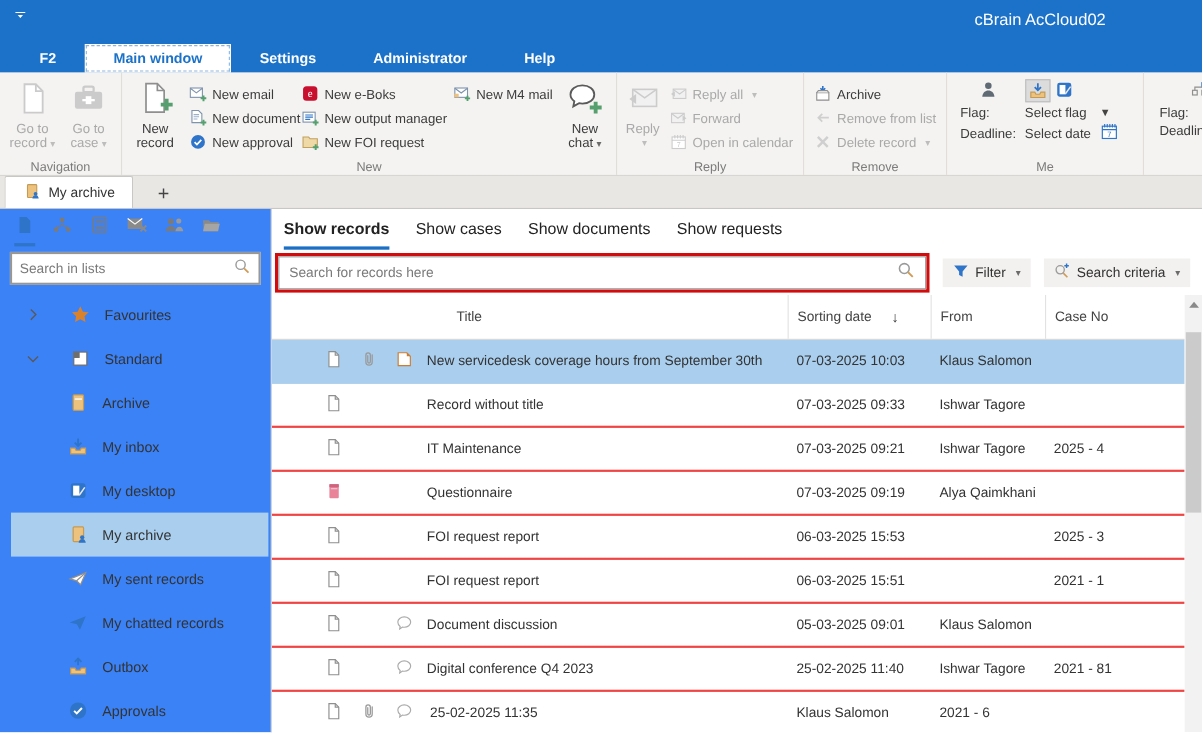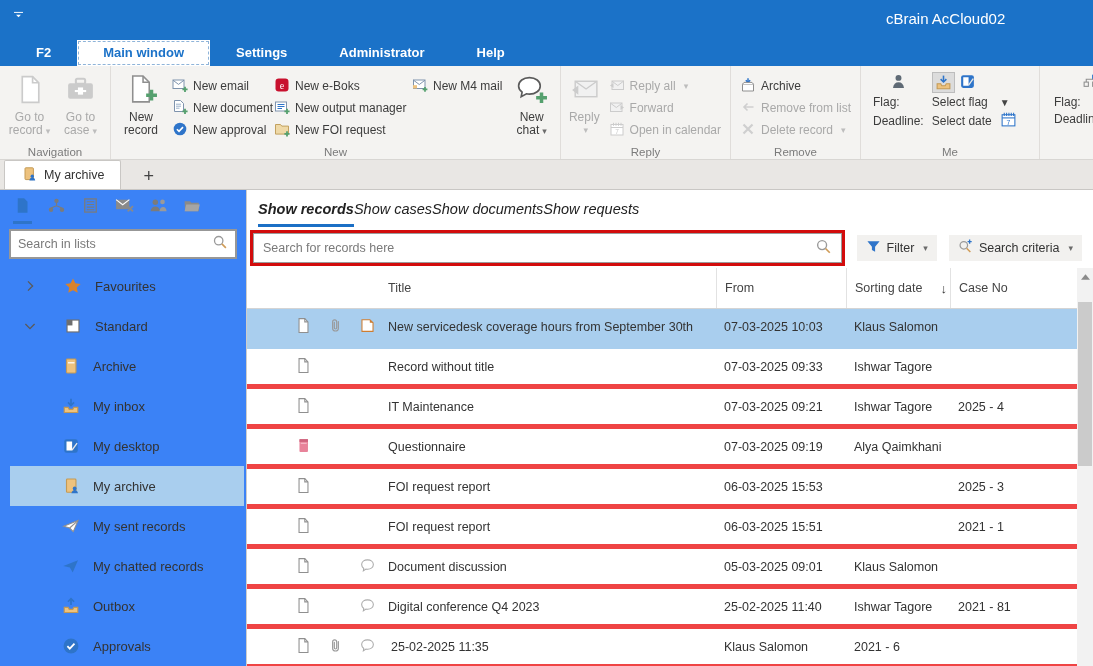--- a/index.html
+++ b/index.html
@@ -60,44 +60,44 @@
   .tree-item.selected { background:#a9ceee; }
   .tree-item .expander { width:20px; height:16px; margin-left:12px; }
   .tree-item .expander svg { width:16px; height:16px; }
   .tree-item .t-icon { width:20px; height:18px; }
   .tree-item .t-icon svg { width:18px; height:18px; }
   .lvl0 .t-icon { margin-left:22px; }
   .lvl1 .t-icon { margin-left:52px; }
   .tree-item .t-label { margin-left:11px; }
 
   
-  .ctabs { height:38px; display:flex; align-items:center; padding-left:11px; font-size:14.5px; color:#222; flex:0 0 38px;font-style:italic; }
+  .ctabs { height:38px; display:flex; align-items:center; gap:24px; padding-left:11px; font-size:14.5px; color:#222; flex:0 0 38px; }
   .ctab { position:relative; height:100%; display:flex; align-items:center; cursor:default; }
   .ctab.active { font-weight:bold; }
   .ctab.active::after { content:""; position:absolute; left:0; right:0; bottom:1px; height:3px; background:#1b6fc5; }
 
   
   .search-row { height:40px; display:flex; align-items:center; padding:0 11px 0 3px; gap:12px; flex:0 0 40px;justify-content:center; }
   .red-annot { border:3px solid #d20c0c; height:36px; width:623px; display:flex; background:#fff; }
   .rec-search { flex:1; border:1px solid #9b9b9b; display:flex; align-items:center; padding:0 9px; background:#fff; }
   .rec-search input { flex:1; border:none; outline:none; font-size:12.5px; color:#444; font-family:"Liberation Sans",sans-serif; }
   .rec-search input::placeholder { color:#7a7a7a; }
   .rec-search svg { width:17px; height:17px; }
   .tool-btn { height:26px; display:flex; align-items:center; gap:6px; padding:0 9px; background:#f2f1ef; font-size:12.5px; color:#333; cursor:default; white-space:nowrap; }
   .tool-btn svg { width:15px; height:15px; }
 
   
   .table-zone { position:relative; flex:1; padding-right:16px; overflow:hidden; }
   .thead { height:41px; display:grid; grid-template-columns:40px 32px 32px 32px 1fr 130px 104px 127px; align-items:center; border-bottom:1px solid #d4d4d4; font-size:12.5px; color:#444; }
   .thead .hcell { height:100%; display:flex; align-items:center; padding-left:8px; }
   .thead .hsep { border-left:1px solid #e2e2e2; }
-  .thead .h-title { padding-left:5px; }
+  .thead .h-title { padding-left:5px;margin-left:27px; }
   .sort-glyph { margin-left:18px; font-size:13px; color:#333; }
   .tbody { overflow:hidden; height:357px; }
-  .trow { height:40px; display:grid; grid-template-columns:40px 32px 32px 32px 1fr 130px 104px 127px; align-items:center; border-bottom:5px solid #ef4444; font-size:12.5px; color:#333; cursor:default; }
+  .trow { height:40px; display:grid; grid-template-columns:40px 32px 32px 32px 1fr 130px 104px 127px; align-items:center; border-bottom:2px solid #ef4444; font-size:12.5px; color:#333; cursor:default; }
   .trow.selected { background:#a9ceee; border-bottom-color:transparent; }
   .trow .icell { display:flex; justify-content:center; }
   .trow .icell svg { width:17px; height:17px; }
   .trow .c-title { padding-left:5px; overflow:hidden; white-space:nowrap; text-overflow:ellipsis; }
   .trow .c-date, .trow .c-from, .trow .c-case { padding-left:8px; white-space:nowrap; }
 
   
   .vscroll { position:absolute; top:0; right:0; bottom:0; width:16px; background:#f2f2f2; }
   .vs-up { height:17px; display:flex; align-items:center; justify-content:center; }
   .vs-up svg { width:9px; height:6px; }
@@ -536,25 +536,25 @@
       <div class="table-zone">
         <div class="thead">
           <div></div>
             <div></div>
             <div></div>
             <div></div>
           <div class="hcell h-title">
               <span>Title</span>
             </div>
           <div class="hcell hsep">
-              <span>From</span>
-            </div>
-          <div class="hcell hsep">
               <span>Sorting date</span>
               <span class="sort-glyph">↓</span>
+            </div>
+          <div class="hcell hsep">
+              <span>From</span>
             </div>
           <div class="hcell hsep">
               <span>Case No</span>
             </div>
         </div>
         <div class="tbody">
             <div class="trow selected">
               <div></div>
               <div class="icell">
                 <span><svg viewBox="0 0 16 16">

